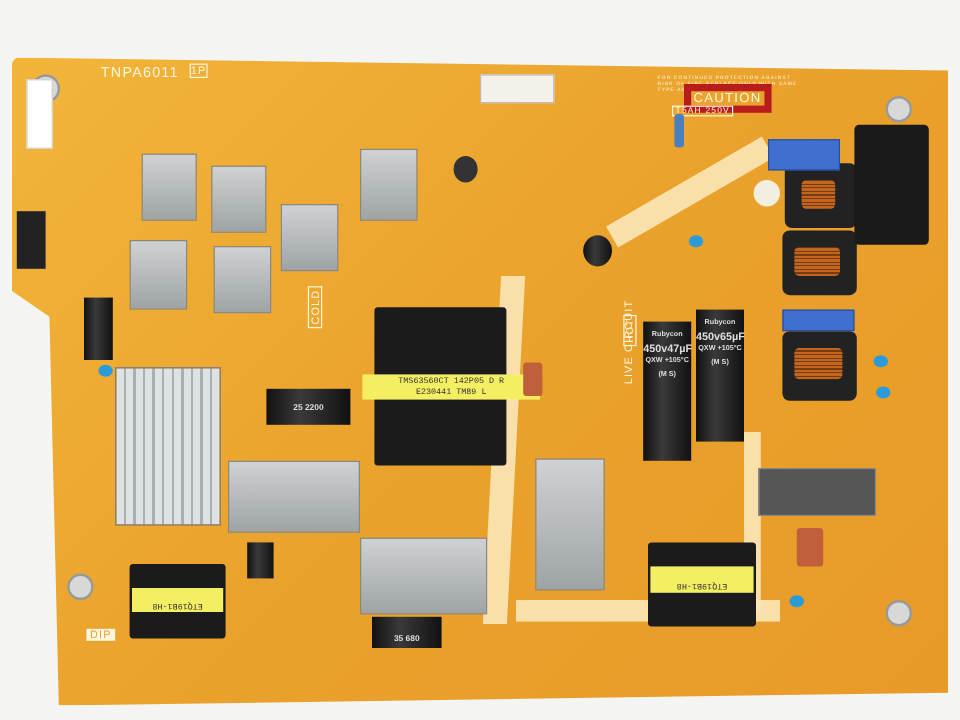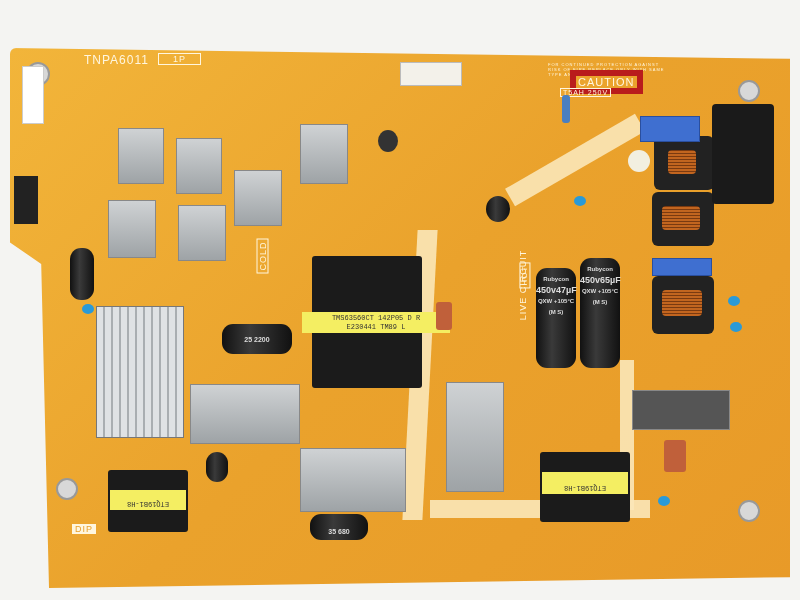--- a/index.html
+++ b/index.html
@@ -2,21 +2,21 @@
 <html><head>
 <meta charset="utf-8">
 <style>
 *{box-sizing:border-box;margin:0;padding:0}
 body{width:800px;height:600px;background:#f4f4f2;position:relative;overflow:hidden;font-family:"Liberation Sans",sans-serif}
 .board{position:absolute;left:10px;top:48px;width:780px;height:540px;background:linear-gradient(135deg,#f2b53a 0%,#eaa22c 50%,#e89a28 100%);border-radius:6px;clip-path:polygon(0 0,100% 2%,100% 98%,5% 100%,4% 40%,0 36%)}
 .abs{position:absolute}
 .trace{position:absolute;background:#fbe7b8;opacity:.9}
 .sink{position:absolute;background:linear-gradient(180deg,#cfd2d4,#9ea3a6);border:1px solid #888}
 .heatsink-big{position:absolute;background:repeating-linear-gradient(90deg,#dfe2e4 0 6px,#a9aeb1 6px 8px);border:1px solid #777}
-.cap{position:absolute;background:linear-gradient(90deg,#111,#3a3a3a 40%,#111);border-radius:11px;color:#ddd;font-size:9px;text-align:center;font-weight:bold;line-height:11px;padding-top:6px}
+.cap{position:absolute;background:linear-gradient(90deg,#111,#3a3a3a 40%,#111);border-radius:0;color:#ddd;font-size:9px;text-align:center;font-weight:bold;line-height:11px;padding-top:6px}
 .xfmr{position:absolute;background:#1b1b1b;border-radius:3px}
 .yellow-tape{position:absolute;background:#f4ee62;color:#333;font-family:"Liberation Mono",monospace;font-size:7px;text-align:center;line-height:9px;padding-top:2px}
 .choke{position:absolute;background:#222;border-radius:6px}
 .coil{position:absolute;background:repeating-linear-gradient(0deg,#c2651f 0 2px,#7a3a10 2px 3px);border-radius:4px}
 .blue{position:absolute;background:#3f6fd0;border:1px solid #2a4f9f;color:#cfe0ff;font-size:5px;text-align:center;line-height:7px;padding-top:3px}
 .silk{position:absolute;color:#fff6de;font-size:10px;letter-spacing:1px}
 .mount{position:absolute;background:#d8d8d8;border:2px solid #999;border-radius:50%}
 .ceramic{position:absolute;background:#2a9ad8;border-radius:50%}
 .film{position:absolute;background:#c0603a;border-radius:3px}
 </style>
@@ -29,21 +29,21 @@
 <div class="trace" style="left:430px;top:500px;width:220px;height:18px"></div>
 <div class="trace" style="left:500px;top:150px;width:150px;height:20px;transform:rotate(-30deg)"></div>
 <div class="trace" style="left:620px;top:360px;width:14px;height:150px"></div>
 
 <div class="mount" style="left:26px;top:62px;width:24px;height:24px"></div>
 <div class="mount" style="left:738px;top:80px;width:22px;height:22px"></div>
 <div class="mount" style="left:738px;top:500px;width:22px;height:22px"></div>
 <div class="mount" style="left:56px;top:478px;width:22px;height:22px"></div>
 
 <div class="silk" style="left:84px;top:53px;font-size:12px">TNPA6011</div>
-<div class="silk" style="left:158px;top:53px;border:1px solid #fff6de;padding:0 14px;font-size:9px">1P</div>
+<div class="silk" style="left:158px;top:53px;border:1px solid #fff6de;padding:0 0;font-size:9px">1P</div>
 <div class="silk" style="left:548px;top:62px;font-size:4px;width:120px;line-height:5px">FOR CONTINUED PROTECTION AGAINST RISK OF FIRE REPLACE ONLY WITH SAME TYPE AND RATING OF FUSE</div>
 <div class="silk" style="left:570px;top:70px;font-size:11px;border:6px solid #b91c1c;padding:0 2px">CAUTION</div>
 <div class="silk" style="left:560px;top:88px;font-size:7px;border:1px solid #fff6de;padding:0 2px">T5AH 250V</div>
 <div class="silk" style="left:488px;top:280px;font-size:9px;transform:rotate(-90deg)">LIVE CIRCUIT</div>
 <div class="silk" style="left:512px;top:270px;font-size:8px;transform:rotate(-90deg);border:1px solid #fff6de;padding:0 2px">HOT</div>
 <div class="silk" style="left:245px;top:250px;font-size:9px;transform:rotate(-90deg);border:1px solid #fff6de;padding:0 2px">COLD</div>
 <div class="silk" style="left:72px;top:524px;font-size:9px;background:#fff6de;color:#e8a02c;padding:0 3px">DIP</div>
 
 <div class="abs" style="left:400px;top:62px;width:62px;height:24px;background:#f3f1ea;border:1px solid #bbb"></div>
 <div class="abs" style="left:14px;top:176px;width:24px;height:48px;background:#222"></div>
@@ -65,21 +65,21 @@
 <div class="yellow-tape" style="left:302px;top:312px;width:148px;height:21px">
   <div>TMS63560CT 142P05 D R</div>
   <div>E230441 TM89 L</div>
 </div>
 
 <div class="xfmr" style="left:108px;top:470px;width:80px;height:62px"></div>
 <div class="yellow-tape" style="left:110px;top:490px;width:76px;height:20px;transform:rotate(180deg)">ETQ19B1-H8</div>
 <div class="xfmr" style="left:540px;top:452px;width:90px;height:70px"></div>
 <div class="yellow-tape" style="left:542px;top:472px;width:86px;height:22px;transform:rotate(180deg)">ETQ19B1-H8</div>
 
-<div class="cap" style="left:536px;top:268px;width:40px;height:100px">
+<div class="cap" style="left:536px;top:268px;width:40px;height:116px">
   <div style="font-size:6px">Rubycon</div>
   <div>450v47µF</div>
   <div style="font-size:6px">QXW +105°C</div>
   <div style="font-size:6px">(M S)</div>
 </div>
 <div class="cap" style="left:580px;top:258px;width:40px;height:110px">
   <div style="font-size:6px">Rubycon</div>
   <div>450v65µF</div>
   <div style="font-size:6px">QXW +105°C</div>
   <div style="font-size:6px">(M S)</div>

